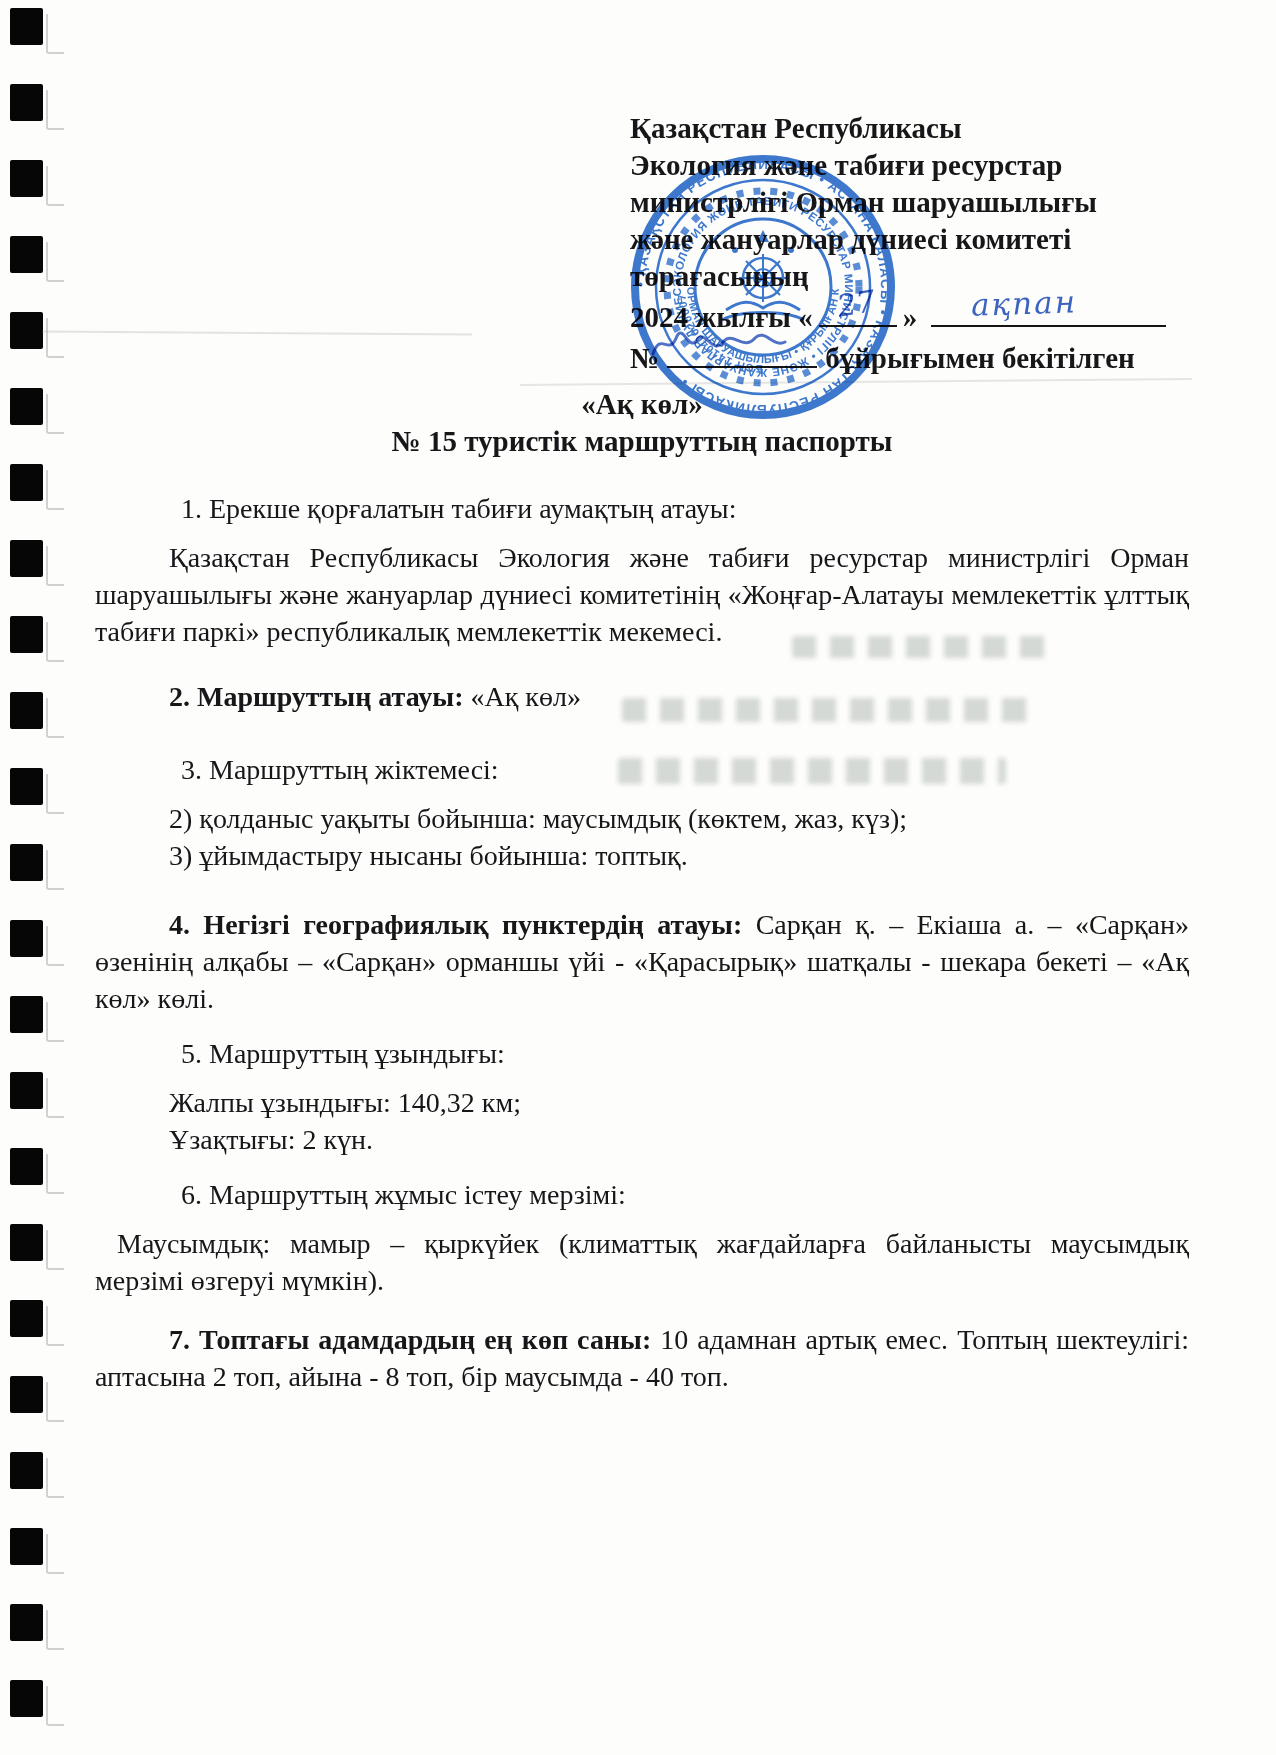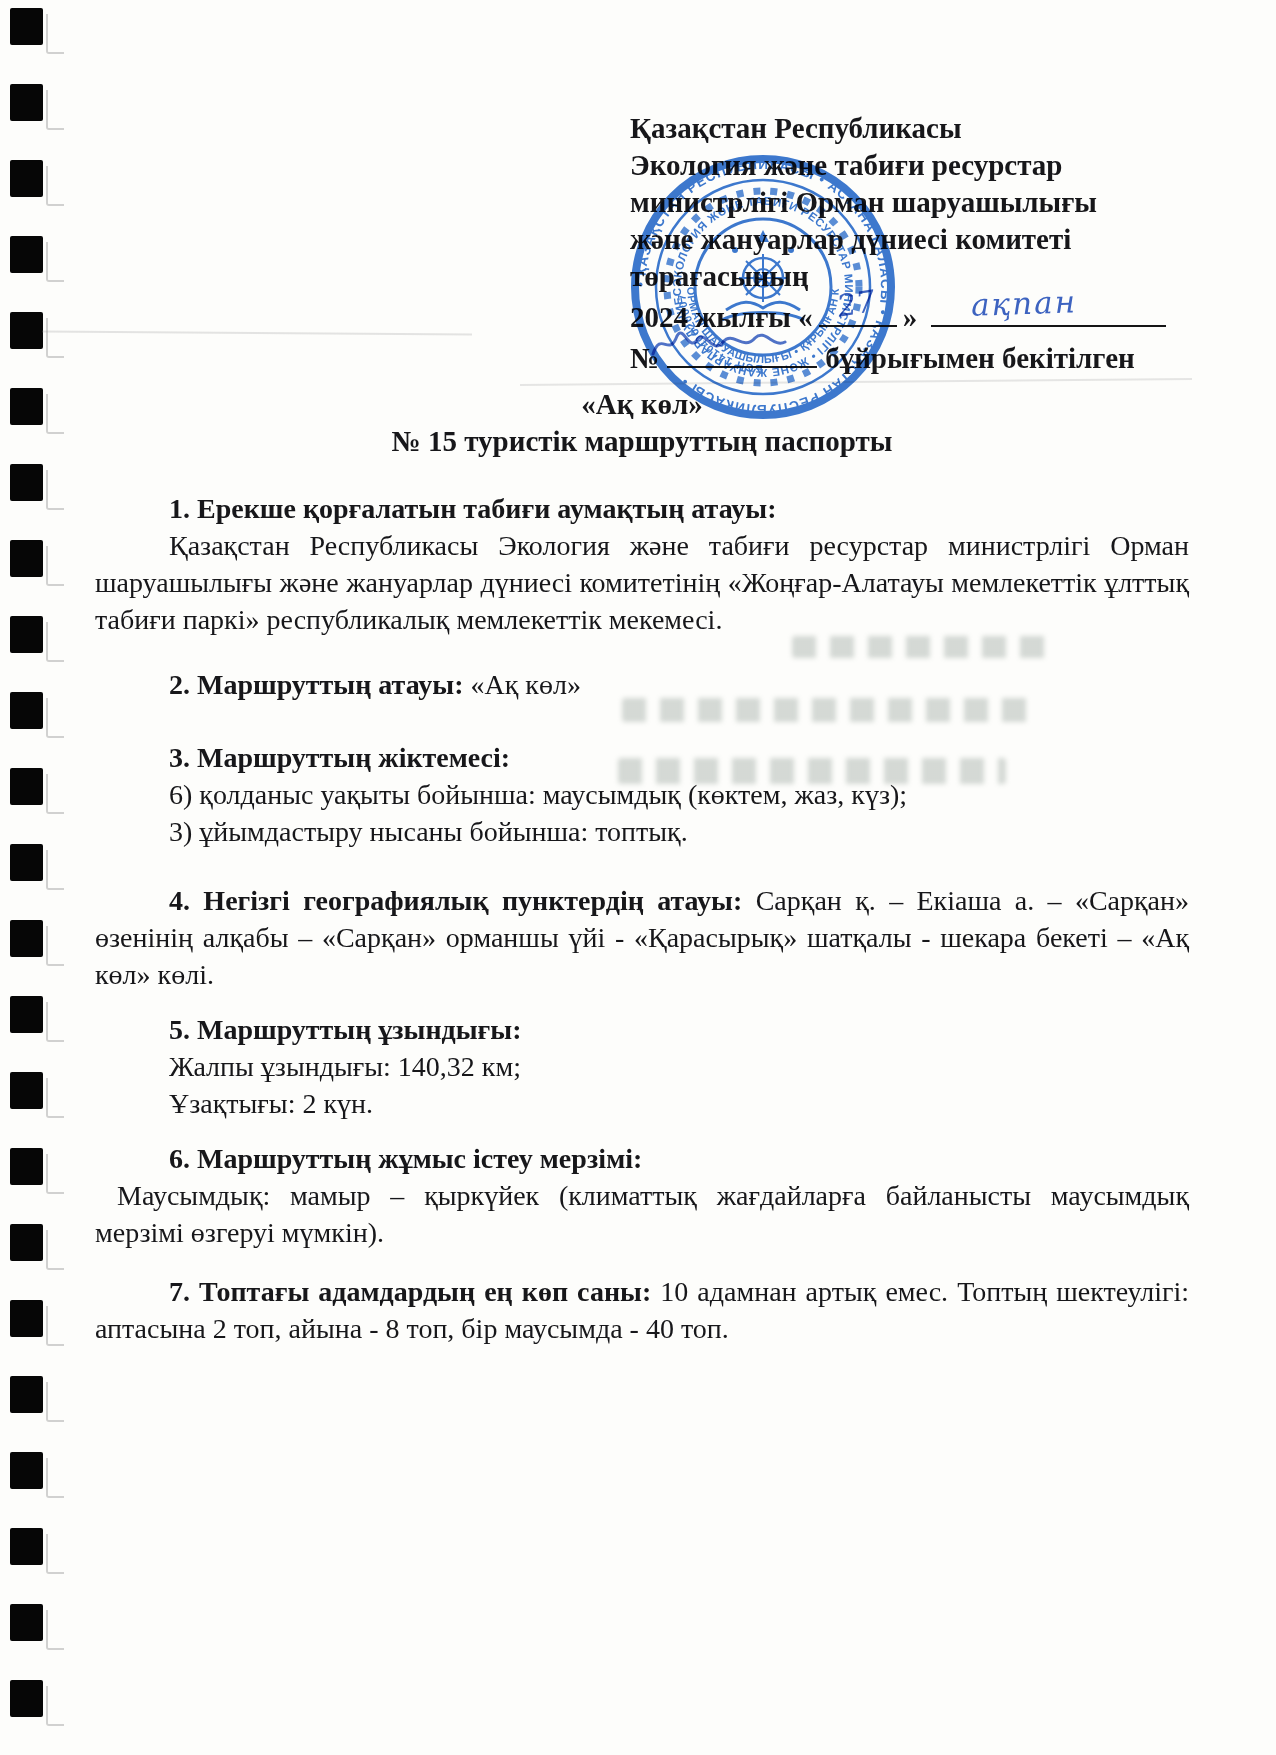--- a/index.html
+++ b/index.html
@@ -55,21 +55,21 @@
   .stamp{
     position:absolute;left:626px;top:150px;width:274px;height:274px;
     mix-blend-mode:multiply;opacity:.93;
   }
   
   .content{
     position:absolute;left:95px;top:386px;width:1094px;
     font-size:28px;line-height:37px;text-align:justify;
   }
   .ttl{text-align:center;font-weight:bold;font-size:29px;text-indent:0;}
-  .h{font-weight:bold;text-indent:74px;margin:0;}
+  .h{font-weight:normal;text-indent:74px;margin:12px;}
   .para{text-indent:74px;margin:0;}
   .para.small-indent{text-indent:22px;}
   .content b{font-weight:bold;}
   .s1{margin-top:30px;} .s2{margin-top:28px;} .s3{margin-top:36px;}
   .s4{margin-top:32px;} .s5{margin-top:18px;} .s6{margin-top:18px;}
   .s7{margin-top:22px;} .s8{margin-top:58px;}
 </style>
 </head>
 <body>
 
@@ -177,21 +177,21 @@
       <p class="h">1. Ерекше қорғалатын табиғи аумақтың атауы:</p>
       <p class="para">Қазақстан Республикасы Экология және табиғи ресурстар министрлігі Орман шаруашылығы және жануарлар дүниесі комитетінің «Жоңғар-Алатауы мемлекеттік ұлттық табиғи паркі» республикалық мемлекеттік мекемесі.</p>
     </div>
 
     <div class="s2">
       <p class="para"><b>2. Маршруттың атауы:</b> <span>«Ақ көл»</span></p>
     </div>
 
     <div class="s3">
       <p class="h">3. Маршруттың жіктемесі:</p>
-      <p class="para">6) қолданыс уақыты бойынша: маусымдық (көктем, жаз, күз);</p>
+      <p class="para">2) қолданыс уақыты бойынша: маусымдық (көктем, жаз, күз);</p>
       <p class="para">3) ұйымдастыру нысаны бойынша: топтық.</p>
     </div>
 
     <div class="s4">
       <p class="para"><b>4. Негізгі географиялық пунктердің атауы:</b> <span>Сарқан қ. –  Екіаша а. – «Сарқан» өзенінің алқабы – «Сарқан» орманшы үйі - «Қарасырық» шатқалы - шекара бекеті – «Ақ көл» көлі.</span></p>
     </div>
 
     <div class="s5">
       <p class="h">5. Маршруттың ұзындығы:</p>
       <p class="para">Жалпы ұзындығы: 140,32 км;</p>

